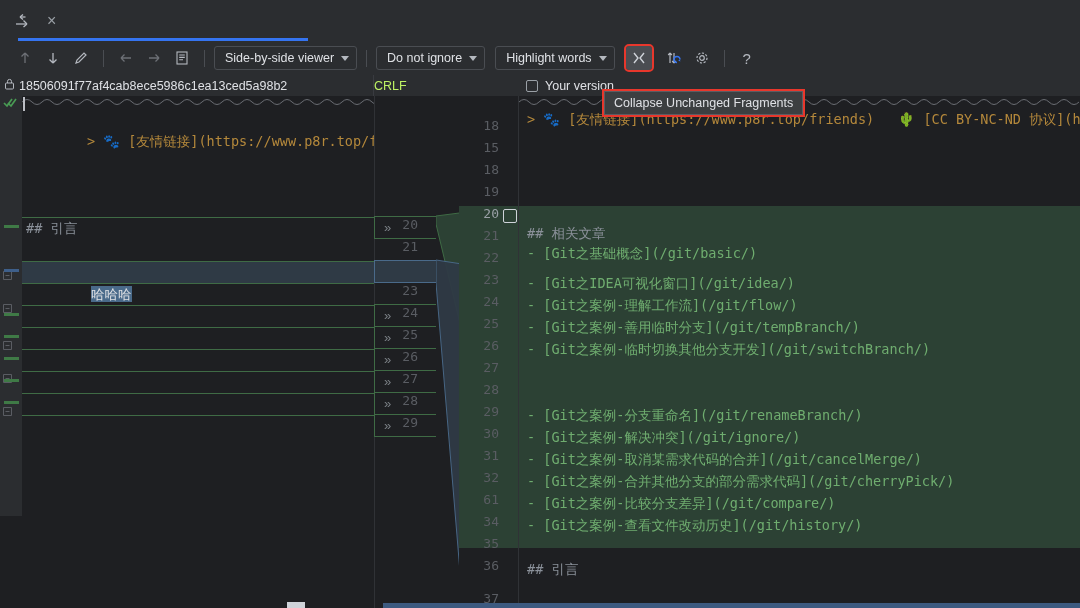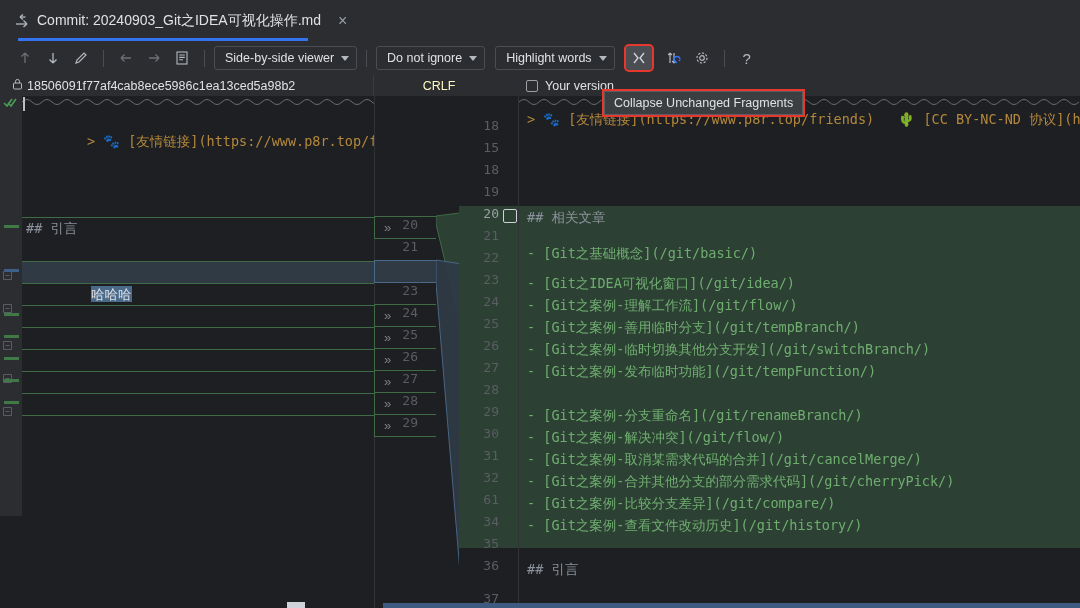--- a/index.html
+++ b/index.html
@@ -65,24 +65,24 @@
 
   
   .inforow {
     height: 21px; background: #2b2d30;
     display: flex; align-items: center;
     font-size: 12.5px; color: #dfe1e5;
     position: relative;
   }
   .hashcell {
     display: flex; align-items: center; gap: 4px;
-    padding-left: 12px; width: 374px;
+    padding-left: 4px; width: 374px;
     border-right: 1px solid #393b40; height: 21px;
   }
-  .crlf { color: #fef9c3; width: 130px; text-align: center; }
+  .crlf { color: #bef264; width: 130px; }
   .yourver {
     display: flex; align-items: center; gap: 7px;
     margin-left: 22px;
   }
   .cbx {
     width: 12px; height: 12px; border: 1px solid #9aa0a6;
     border-radius: 2px; background: transparent; flex: none;
   }
 
   
@@ -130,21 +130,20 @@
   <div class="tabbar">
     <div class="tab">
       <span class="commit-icon">
         <svg width="16" height="16" viewBox="0 0 16 16">
           <path d="M2 11 L13 11" stroke="#b4b8bf" stroke-width="1.3" fill="none"></path>
           <path d="M13 11 L9.5 7.5 M13 11 L9.5 14" stroke="#b4b8bf" stroke-width="1.3" fill="none"></path>
           <path d="M11.5 4 L6 4" stroke="#b4b8bf" stroke-width="1.3" fill="none"></path>
           <path d="M6 4 L9 1.5 M6 4 L9 6.5" stroke="#b4b8bf" stroke-width="1.3" fill="none"></path>
         </svg>
       </span>
-      <span>Commit: 20240903_Git之IDEA可视化操作.md</span>
       <span class="tab-close">×</span>
     </div>
     <div class="tab-underline"></div>
   </div>
 
   <div class="toolbar">
     <div class="tb-ico dim">
       <svg width="16" height="16" viewBox="0 0 16 16">
           <path d="M8 13 L8 3 M8 3 L4.5 6.5 M8 3 L11.5 6.5" stroke="currentColor" stroke-width="1.3" fill="none"></path>
         </svg>
@@ -391,29 +390,28 @@
 
     <div class="pane-right">
       <div style="position:absolute;left:0;top:110px;right:0;height:342px;background:#2c4134;"></div>
 
       <svg class="wave" style="left:0; top:0; width:561px;" width="561" height="12" viewBox="0 0 561 12" preserveAspectRatio="none">
         <path d="M0 6 q5 -5 10 0 t10 0 t10 0 t10 0 t10 0 t10 0 t10 0 t10 0 t10 0 t10 0 t10 0 t10 0 t10 0 t10 0 t10 0 t10 0 t10 0 t10 0 t10 0 t10 0 t10 0 t10 0 t10 0 t10 0 t10 0 t10 0 t10 0 t10 0 t10 0 t10 0 t10 0 t10 0 t10 0 t10 0 t10 0 t10 0 t10 0 t10 0 t10 0 t10 0 t10 0 t10 0 t10 0 t10 0 t10 0 t10 0 t10 0 t10 0 t10 0 t10 0 t10 0 t10 0 t10 0 t10 0 t10 0 t10 0" stroke="#6a6d73" stroke-width="1" fill="none"></path>
       </svg>
 
       <div class="line code txt-quote" style="position:absolute;left:8px;top:12px;">&gt; 🐾 [友情链接](https://www.p8r.top/friends)   🌵 [CC BY-NC-ND 协议](htt</div>
 
-      <div class="line code txt-md-head" style="position:absolute;left:8px;top:110px;">## 相关文章</div>
+      <div class="line code txt-md-head" style="position:absolute;left:8px;top:126px;">## 相关文章</div>
       <div class="line code txt-link" style="position:absolute;left:8px;top:146px;">- [Git之基础概念](/git/basic/)</div>
       <div class="line code txt-link" style="position:absolute;left:8px;top:176px;">- [Git之IDEA可视化窗口](/git/idea/)</div>
       <div class="line code txt-link" style="position:absolute;left:8px;top:198px;">- [Git之案例-理解工作流](/git/flow/)</div>
       <div class="line code txt-link" style="position:absolute;left:8px;top:220px;">- [Git之案例-善用临时分支](/git/tempBranch/)</div>
       <div class="line code txt-link" style="position:absolute;left:8px;top:242px;">- [Git之案例-临时切换其他分支开发](/git/switchBranch/)</div>
-      <div class="line code txt-link" style="position:absolute;left:8px;top:264px;">- [Git之案例-发布临时功能](/git/tempFunction/)</div>
       <div class="line code txt-link" style="position:absolute;left:8px;top:308px;">- [Git之案例-分支重命名](/git/renameBranch/)</div>
-      <div class="line code txt-link" style="position:absolute;left:8px;top:330px;">- [Git之案例-解决冲突](/git/flow/)</div>
+      <div class="line code txt-link" style="position:absolute;left:8px;top:330px;">- [Git之案例-解决冲突](/git/ignore/)</div>
       <div class="line code txt-link" style="position:absolute;left:8px;top:352px;">- [Git之案例-取消某需求代码的合并](/git/cancelMerge/)</div>
       <div class="line code txt-link" style="position:absolute;left:8px;top:374px;">- [Git之案例-合并其他分支的部分需求代码](/git/cherryPick/)</div>
       <div class="line code txt-link" style="position:absolute;left:8px;top:396px;">- [Git之案例-比较分支差异](/git/compare/)</div>
       <div class="line code txt-link" style="position:absolute;left:8px;top:418px;">- [Git之案例-查看文件改动历史](/git/history/)</div>
       <div class="line code txt-md-head" style="position:absolute;left:8px;top:462px;">## 引言</div>
     </div>
 
     <div style="position:absolute;left:383px;bottom:0;right:0;height:5px;background:#3d5a80;"></div>
     <div style="position:absolute;left:287px;bottom:0;width:18px;height:6px;background:#cfd3d9;"></div>
   </div>

